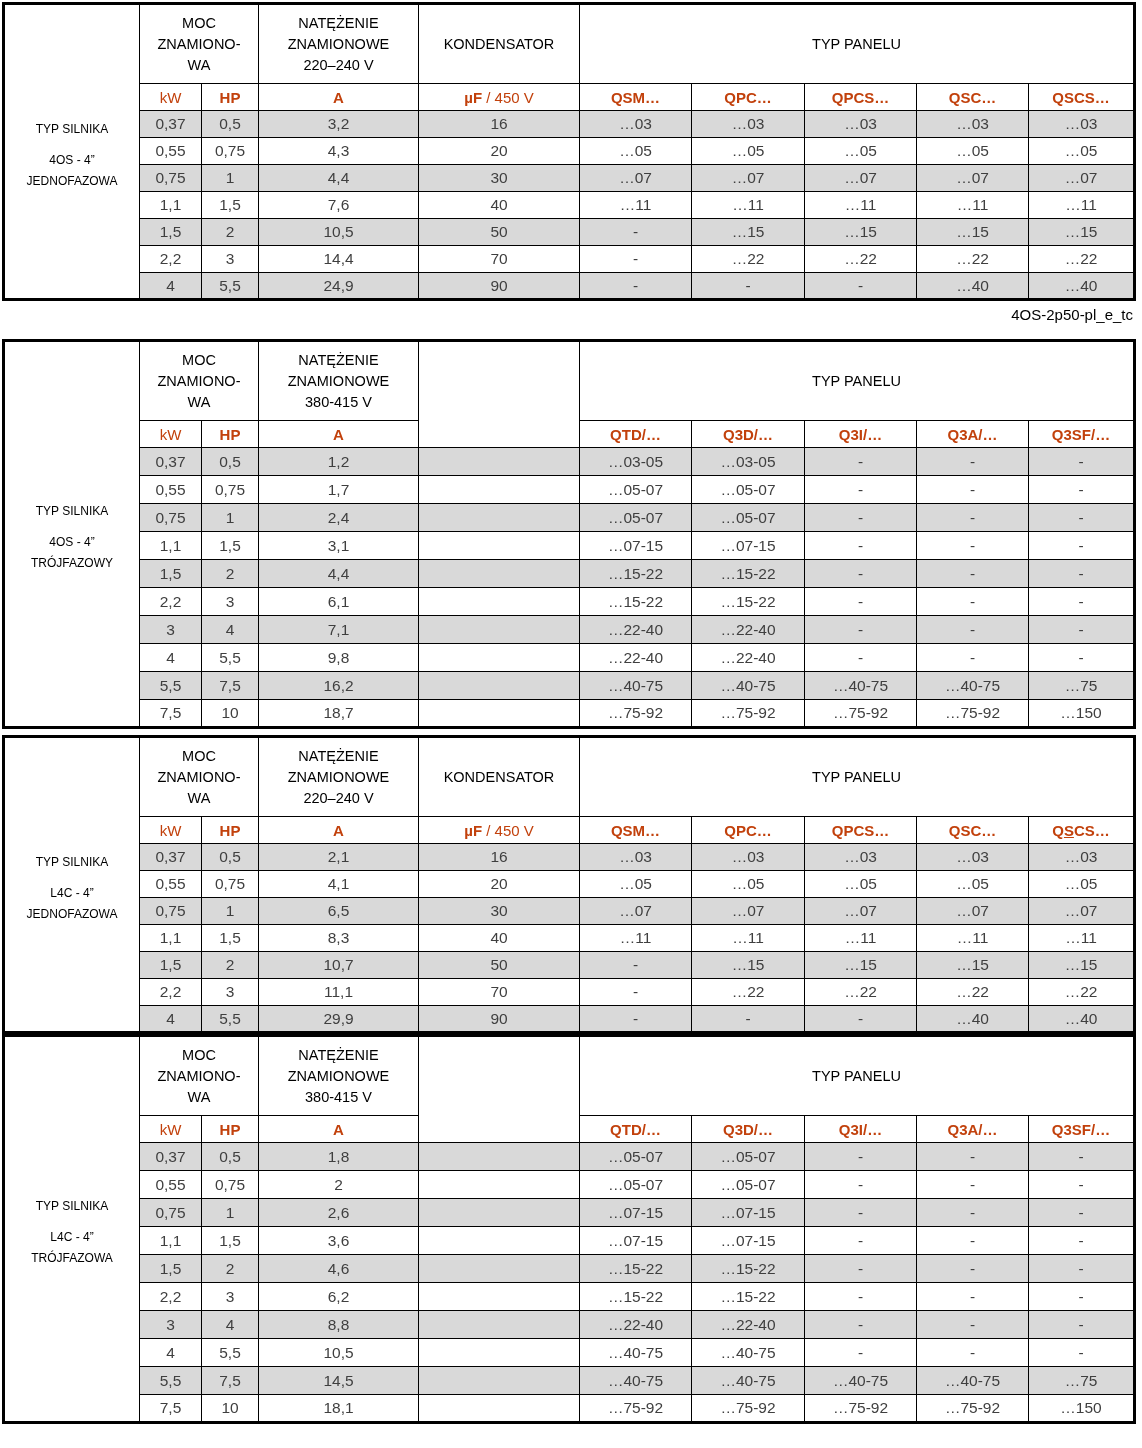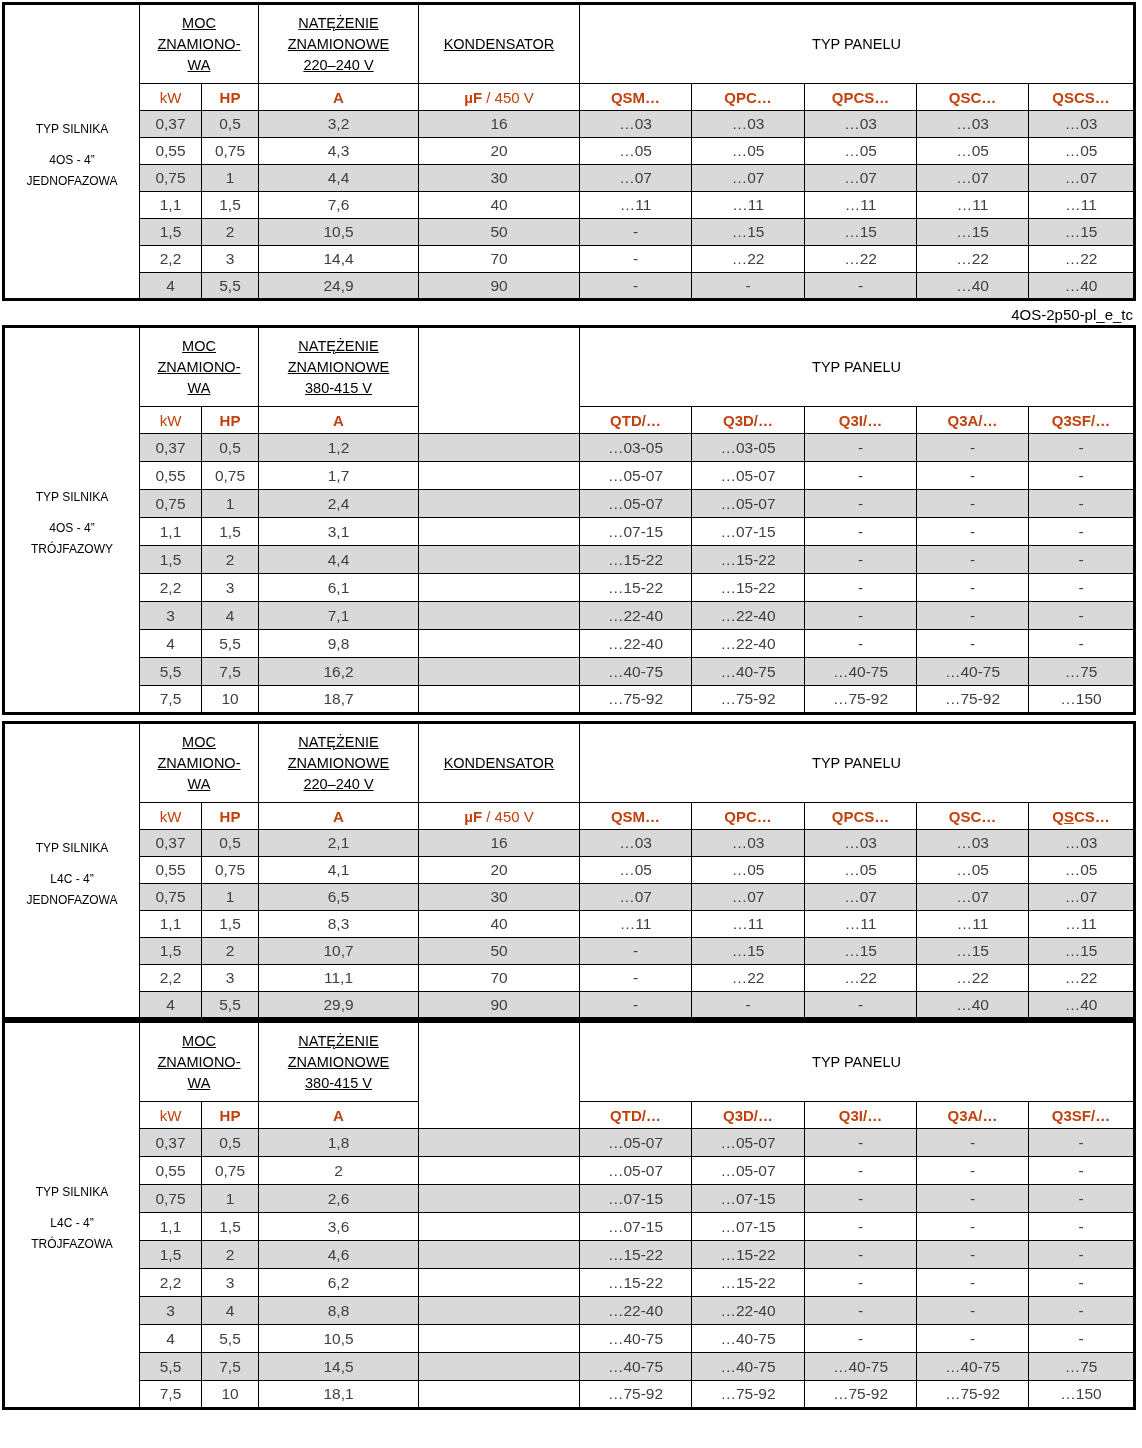--- a/index.html
+++ b/index.html
@@ -8,35 +8,35 @@
 
   table.spec{border-collapse:collapse;table-layout:fixed;border:3px solid #000;}
   .spec td{border:1px solid #000;text-align:center;vertical-align:middle;padding:0;overflow:hidden;}
 
   .motor{border-right-width:3px;vertical-align:top;background:#fff;}
   .mline{font-size:12px;color:#000;line-height:21px;}
   .m0{margin-top:7px;}
   .m1{margin-top:10px;}
 
   .hblock{vertical-align:top;font-size:14.5px;color:#000;line-height:21px;padding-top:7px;}
-  .hline{line-height:21px;text-decoration:underline;}
+  .hline{line-height:21px;}
   .hpanel{vertical-align:top;border-bottom:none;font-size:14.5px;color:#000;padding-top:7px;}
 
   .unit{font-weight:bold;font-size:15px;color:#c2410c;height:26px;margin-top:33px;}
   .ukw{font-weight:normal;}
   .upanel{border-top:none;}
   .capunit-rest{font-weight:normal;}
 
   .trow7{height:27px;}
   .trow10{height:28px;}
   .data{font-size:15.5px;color:#3f3f3f;}
   .gray{background:#d9d9d9;}
   .useg{text-decoration:underline;}
 
-  .caption{width:1137px;text-align:right;font-size:15px;color:#000;padding:5px 6px 3px 0;box-sizing:border-box;height:24px;}
+  .caption{width:1137px;text-align:right;font-size:15px;color:#000;padding:5px 6px 3px 0;box-sizing:border-box;height:38px;}
   .gap{height:6px;}
 </style>
 </head>
 <body>
 
 <div id="doc">
   <div id="t1-slot">
       <table class="spec">
         <colgroup>
           <col style="width: 136px;">

